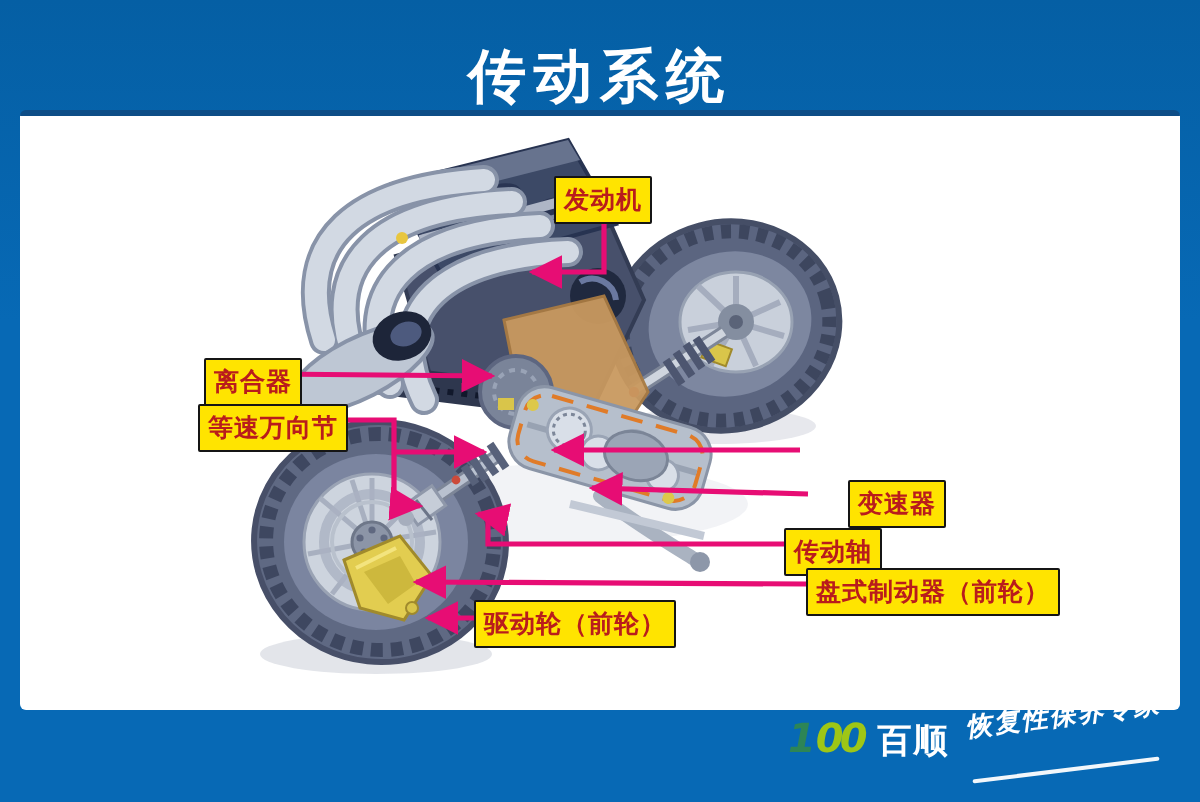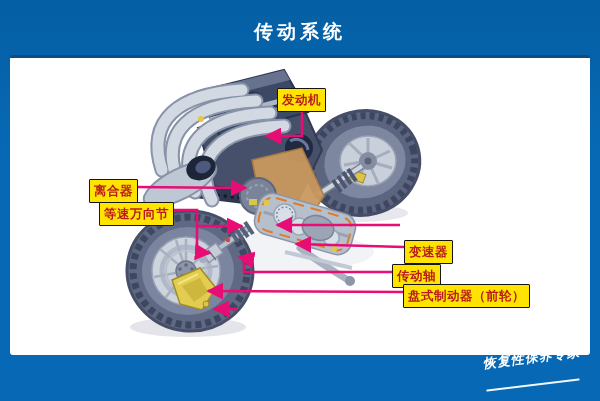--- a/index.html
+++ b/index.html
@@ -3,38 +3,38 @@
 <meta charset="utf-8">
 <style>
   html,body{margin:0;padding:0;background:#333;}
   .stage{
     position:relative;width:600px;height:401px;overflow:hidden;
     background:linear-gradient(180deg,#055fa4 0%,#0769b5 40%,#0769b5 100%);
     font-family:"DejaVu Sans","Liberation Sans",sans-serif;
   }
   .title{
     position:absolute;top:19px;left:0;width:600px;text-align:center;
-    color:#fff;font-size:19px;font-weight:700;letter-spacing:4px;
+    color:#fff;font-size:29px;font-weight:700;letter-spacing:4px;
   }
   .panel{
     position:absolute;left:10px;top:55px;width:580px;height:300px;
     box-sizing:border-box;background:#ffffff;border-top:3px solid #0d4d87;
     border-radius:3px;
   }
   .art{position:absolute;left:0;top:0;width:600px;height:401px;z-index:2;}
   .lbl{
     position:absolute;z-index:3;background:#ffe400;border:1.6px solid #151515;
     color:#b91c1c;font-weight:700;font-size:12.5px;line-height:14px;
     padding:4px 4px;white-space:nowrap;letter-spacing:.5px;border-radius:1px;
   }
   .lbl-engine{left:277px;top:88px}
-  .lbl-clutch{left:89px;top:179px}
+  .lbl-clutch{left:102px;top:179px}
   .lbl-cv{left:99px;top:202px}
   .lbl-finaldrive{left:400px;top:216px}
-  .lbl-gearbox{left:404px;top:240px}
+  .lbl-gearbox{left:424px;top:240px}
   .lbl-driveshaft{left:392px;top:264px}
   .lbl-discbrake{left:403px;top:284px}
   .lbl-drivewheel{left:237px;top:300px}
   .logo{position:absolute;left:394px;top:357px;z-index:3;white-space:nowrap}
   .lg-1{color:#2d8556;font-style:italic;font-weight:900;font-size:20px}
   .lg-00{color:#9ec616;font-style:italic;font-weight:900;font-size:20px;letter-spacing:-2px;margin-right:7px}
   .lg-cn{color:#ffffff;font-weight:700;font-size:17px;letter-spacing:1px}
   .slogan{
     position:absolute;left:483px;top:355px;z-index:3;color:#fff;
     font-size:13px;font-weight:700;font-style:italic;letter-spacing:1px;
@@ -223,17 +223,21 @@
       <path d="M237,309 L214,309" marker-end="url(#ah)"></path>
     </g>
   </svg>
 
   <div class="lbl lbl-engine">发动机</div>
   <div class="lbl lbl-clutch">离合器</div>
   <div class="lbl lbl-cv">等速万向节</div>
   <div class="lbl lbl-gearbox">变速器</div>
   <div class="lbl lbl-driveshaft">传动轴</div>
   <div class="lbl lbl-discbrake">盘式制动器（前轮）</div>
-
+  <div class="lbl lbl-drivewheel">驱动轮（前轮）</div>
+
+  <div class="logo">
+    <span class="lg-1">1</span><span class="lg-00">00</span><span class="lg-cn">百顺</span>
+  </div>
   <div class="slogan">恢复性保养专家</div>
   <div class="slogan-line"></div>
 
 </div>
 
 </body></html>

